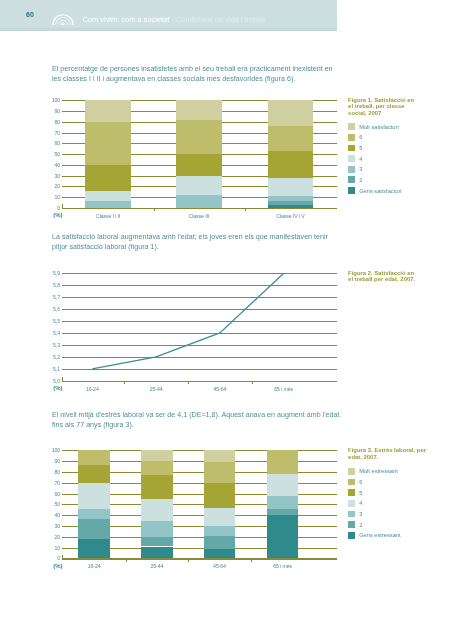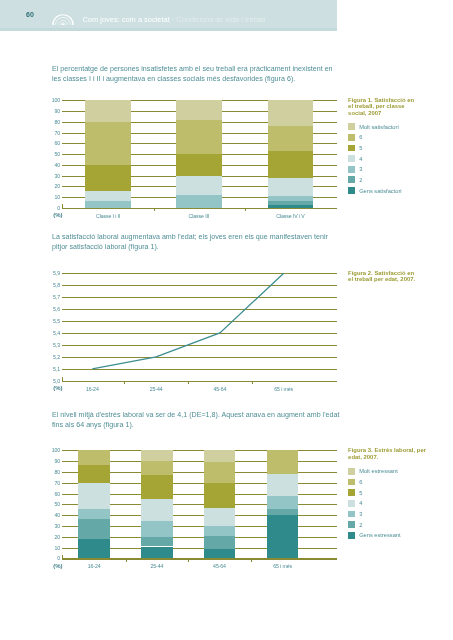--- a/index.html
+++ b/index.html
@@ -47,21 +47,21 @@
         <path d="M19.0 39 A14.0 14.0 0 0 1 47.0 39" stroke-width="2.4" opacity=".65"></path>
         <path d="M26.0 39 A7.0 7.0 0 0 1 40.0 39" stroke-width="2.2" opacity=".8"></path>
       </g>
       <path d="M28.6 39 A4.4 4.4 0 0 1 37.4 39 Z" fill="#ffffff"></path>
       <g fill="#ffffff" opacity=".85">
         <rect x="2.3" y="33" width="2.6" height="6"></rect>
         <rect x="61.1" y="33" width="2.6" height="6"></rect>
       </g>
     </svg>
   </div>
-  <div class="hdr-title"><span>Com joves: com a societat</span><span class="sub">&nbsp;·&nbsp;</span><span class="sub">Condicions de vida i treball</span></div>
+  <div class="hdr-title"><span>Com vivim: com a societat</span><span class="sub">&nbsp;·&nbsp;</span><span class="sub">Condicions de vida i treball</span></div>
 
   <div class="para" style="top:64.6px">El percentatge de persones insatisfetes amb el seu treball era pràcticament inexistent en les classes I i II i augmentava en classes socials més desfavorides (figura 6).</div>
 
   <div class="chart" id="chart1" style="left:0px;top:88px;width:453px;height:130px">
       <div class="grid-line" style="left:62px;top:12.30px;width:275px;"></div>
       <div class="ytick" style="left:46px;top:9.30px;width:14px;">100</div>
       <div class="grid-line" style="left:62px;top:23.05px;width:275px;"></div>
       <div class="ytick" style="left:46px;top:20.05px;width:14px;">90</div>
       <div class="grid-line" style="left:62px;top:33.80px;width:275px;"></div>
       <div class="ytick" style="left:46px;top:30.80px;width:14px;">80</div>
@@ -153,21 +153,21 @@
       <div class="xtickmark" style="left:188.00px;top:119.40px;height:2.6px;background:#8a8a32;"></div>
       <div class="xtickmark" style="left:251.80px;top:119.40px;height:2.6px;background:#8a8a32;"></div>
       <div class="xtick" style="left:62.30px;top:123.70px;width:60px;">16-24</div>
       <div class="xtick" style="left:126.10px;top:123.70px;width:60px;">25-44</div>
       <div class="xtick" style="left:189.90px;top:123.70px;width:60px;">45-64</div>
       <div class="xtick" style="left:253.70px;top:123.70px;width:60px;">65 i més</div>
       <div class="pctlbl" style="left:53.2px;top:123.00px;">(%)</div>
     </div>
   <div class="figcap" style="left:348.1px;top:269.6px"><span>Figura 2. Satisfacció en</span><br><span>el treball per edat, 2007.</span></div>
 
-  <div class="para" style="top:411.3px">El nivell mitjà d'estrès laboral va ser de 4,1 (DE=1,8). Aquest anava en augment amb l'edat fins als 64 anys (figura 1).</div>
+  <div class="para" style="top:411.3px">El nivell mitjà d'estrès laboral va ser de 4,1 (DE=1,8). Aquest anava en augment amb l'edat fins als 77 anys (figura 3).</div>
 
   <div class="chart" id="chart3" style="left:0px;top:443px;width:453px;height:135px">
       <div class="grid-line" style="left:62px;top:7.30px;width:275px;"></div>
       <div class="ytick" style="left:46px;top:4.30px;width:14px;">100</div>
       <div class="grid-line" style="left:62px;top:18.11px;width:275px;"></div>
       <div class="ytick" style="left:46px;top:15.11px;width:14px;">90</div>
       <div class="grid-line" style="left:62px;top:28.92px;width:275px;"></div>
       <div class="ytick" style="left:46px;top:25.92px;width:14px;">80</div>
       <div class="grid-line" style="left:62px;top:39.73px;width:275px;"></div>
       <div class="ytick" style="left:46px;top:36.73px;width:14px;">70</div>

